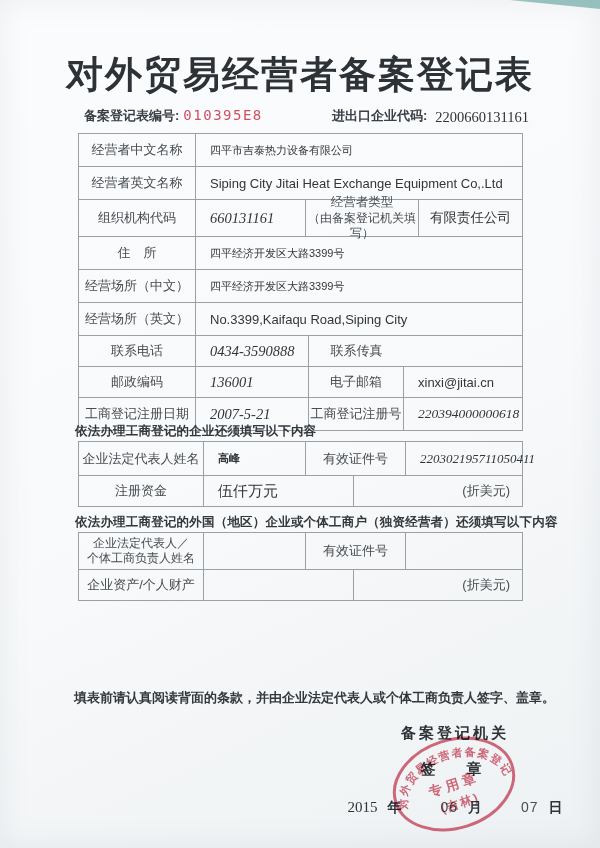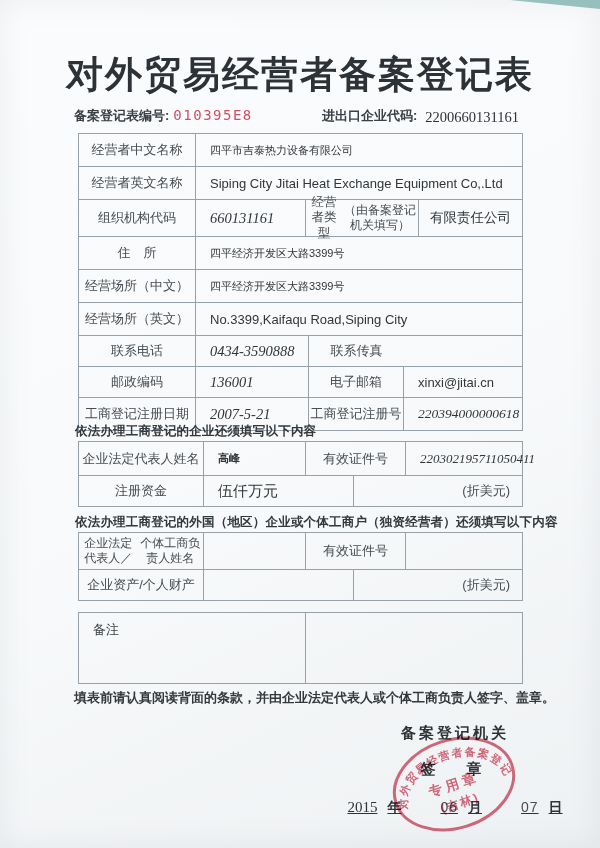--- a/index.html
+++ b/index.html
@@ -4,52 +4,52 @@
 <style>
   html,body{margin:0;padding:0;}
   body{width:600px;height:848px;background:#e9ecee;font-family:"Liberation Sans",sans-serif;}
   .page{position:relative;width:600px;height:848px;overflow:hidden;
         background:linear-gradient(155deg,#fbfcfd 0%,#f7f9fa 55%,#eef1f3 100%);
         color:#3d4246;box-shadow:inset 0 0 30px rgba(120,135,145,.12);}
   .corner-tr{position:absolute;top:0;right:0;width:0;height:0;
         border-top:9px solid rgba(88,158,152,.6);border-left:90px solid transparent;}
   .title{position:absolute;top:50px;left:0;width:100%;text-align:center;
         font-size:37px;font-weight:bold;letter-spacing:2px;color:#2d3237;}
-  .hdrline{position:absolute;top:107px;left:74px;width:445px;display:flex;
+  .hdrline{position:absolute;top:107px;left:84px;width:445px;display:flex;
         justify-content:space-between;font-size:13px;font-weight:bold;color:#3a4045;align-items:center;}
   .code-red{font-family:"DejaVu Sans Mono",monospace;font-weight:normal;font-size:14px;
         letter-spacing:1.5px;color:#cf5063;margin-left:4px;}
   .serifnum{font-family:"Liberation Serif",serif;font-weight:normal;font-size:14.5px;
         margin-left:8px;position:relative;top:2px;color:#2f3338;}
   .tbl{position:absolute;left:78px;width:445px;border:1px solid #98a1a8;box-sizing:border-box;}
   .row{display:flex;border-bottom:1px solid #98a1a8;}
   .row:last-child{border-bottom:none;}
   .cell{border-right:1px solid #98a1a8;box-sizing:border-box;display:flex;
         align-items:center;font-size:13px;min-width:0;}
   .cell:last-child{border-right:none;}
   .lbl{justify-content:center;text-align:center;color:#464c51;}
   .val{padding-left:14px;color:#31363a;font-size:11px;}
   .serif{font-family:"Liberation Serif",serif;font-size:14.5px;font-style:italic;}
   .bold{font-weight:bold;}
   .note{justify-content:flex-end;padding-right:12px;color:#464c51;}
-  .two-line{justify-content:center;line-height:1.25;font-size:12px;}
+  .two-line{flex-direction:column;justify-content:center;line-height:1.25;font-size:12px;}
   .h32{height:32px}.h33{height:33px}.h30{height:30px}.h36{height:36px}
   .c117{flex:0 0 117px}.c110{flex:0 0 110px}.c113{flex:0 0 113px}.c95{flex:0 0 95px}
   .c125{flex:0 0 125px}.c102{flex:0 0 102px}.c100{flex:0 0 100px}.c150{flex:0 0 150px}
   .c227{flex:0 0 227px}.fx{flex:1}
   .sec-h{position:absolute;left:75px;font-size:12.5px;font-weight:600;color:#33383c;letter-spacing:.2px;}
   .remarks-cell{align-items:flex-start;padding:8px 0 0 14px;}
   .footer-note{position:absolute;left:74px;top:689px;font-size:13px;font-weight:600;color:#34383c;}
   .auth-title{position:absolute;left:340px;top:724px;width:230px;text-align:center;
         font-size:15px;font-weight:bold;letter-spacing:3px;color:#2e3337;}
   .auth-sign{position:absolute;left:340px;top:760px;width:230px;text-align:center;
         font-size:15px;font-weight:bold;letter-spacing:8px;color:#2e3337;}
   .auth-date{position:absolute;left:340px;top:799px;width:230px;display:flex;
         justify-content:center;align-items:baseline;gap:10px;font-size:14px;
-        font-weight:bold;color:#2e3337;text-decoration:underline;}
+        font-weight:bold;color:#2e3337;}
   .auth-date .yr{font-family:"Liberation Serif",serif;font-weight:normal;font-size:15px;}
   .auth-date .dnum{font-weight:normal;color:#474c51;letter-spacing:1px;margin-left:29px;}
   .stamp{position:absolute;left:388px;top:735px;width:132px;height:98px;
         transform:rotate(-18deg);opacity:.82;mix-blend-mode:multiply;}
 </style>
 </head>
 <body>
 
 <div class="page">
 
@@ -141,28 +141,20 @@
       <div class="cell lbl c100 h36">有效证件号</div>
       <div class="cell val fx h36"></div>
     </div>
     <div class="row">
       <div class="cell lbl c125 h30">企业资产/个人财产</div>
       <div class="cell val c150 h30"></div>
       <div class="cell note fx h30">(折美元)</div>
     </div>
   </div>
 
-  <div class="tbl" style="top:612px;">
-    <div class="row">
-      <div class="cell remarks-cell c227" style="height:70px">
-        <span>备注</span>
-      </div>
-      <div class="cell fx" style="height:70px"></div>
-    </div>
-  </div>
 
   <div class="footer-note">填表前请认真阅读背面的条款，并由企业法定代表人或个体工商负责人签字、盖章。</div>
 
   <div class="auth-title">备案登记机关</div>
   <div class="auth-sign">签　章</div>
   <div class="auth-date">
     <span class="yr">2015</span>
     <span>年</span>
     <span class="dnum">06</span>
     <span>月</span>

